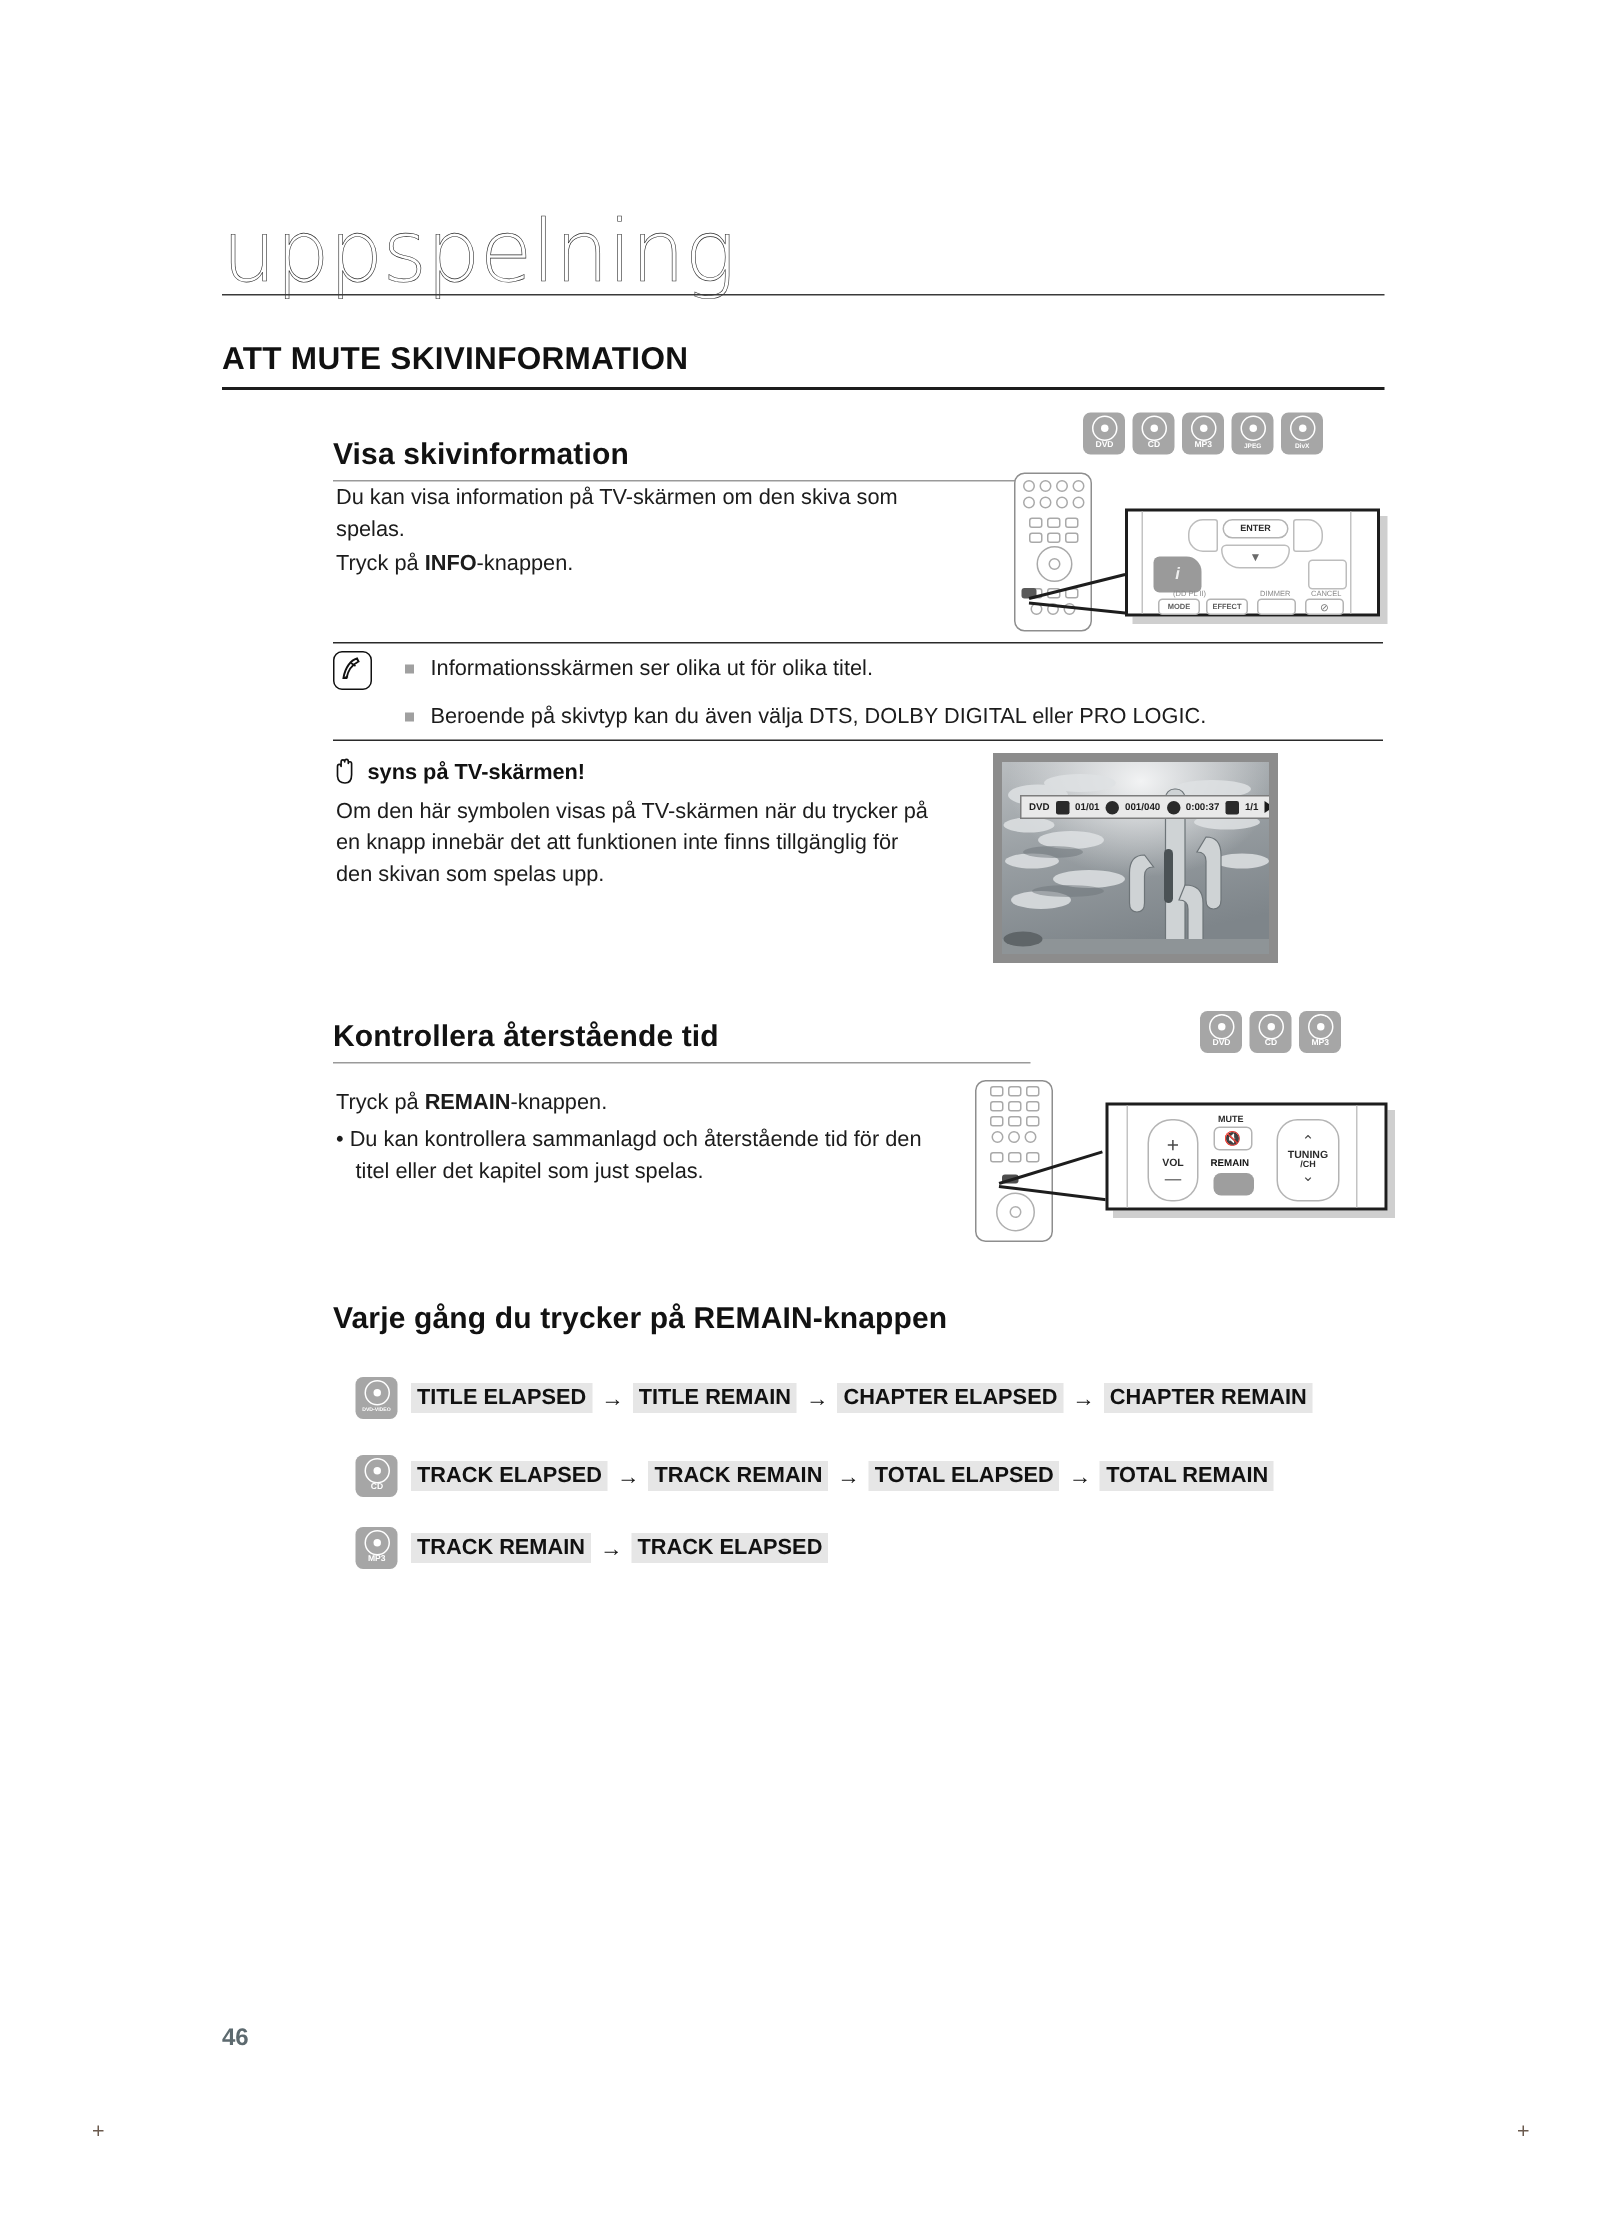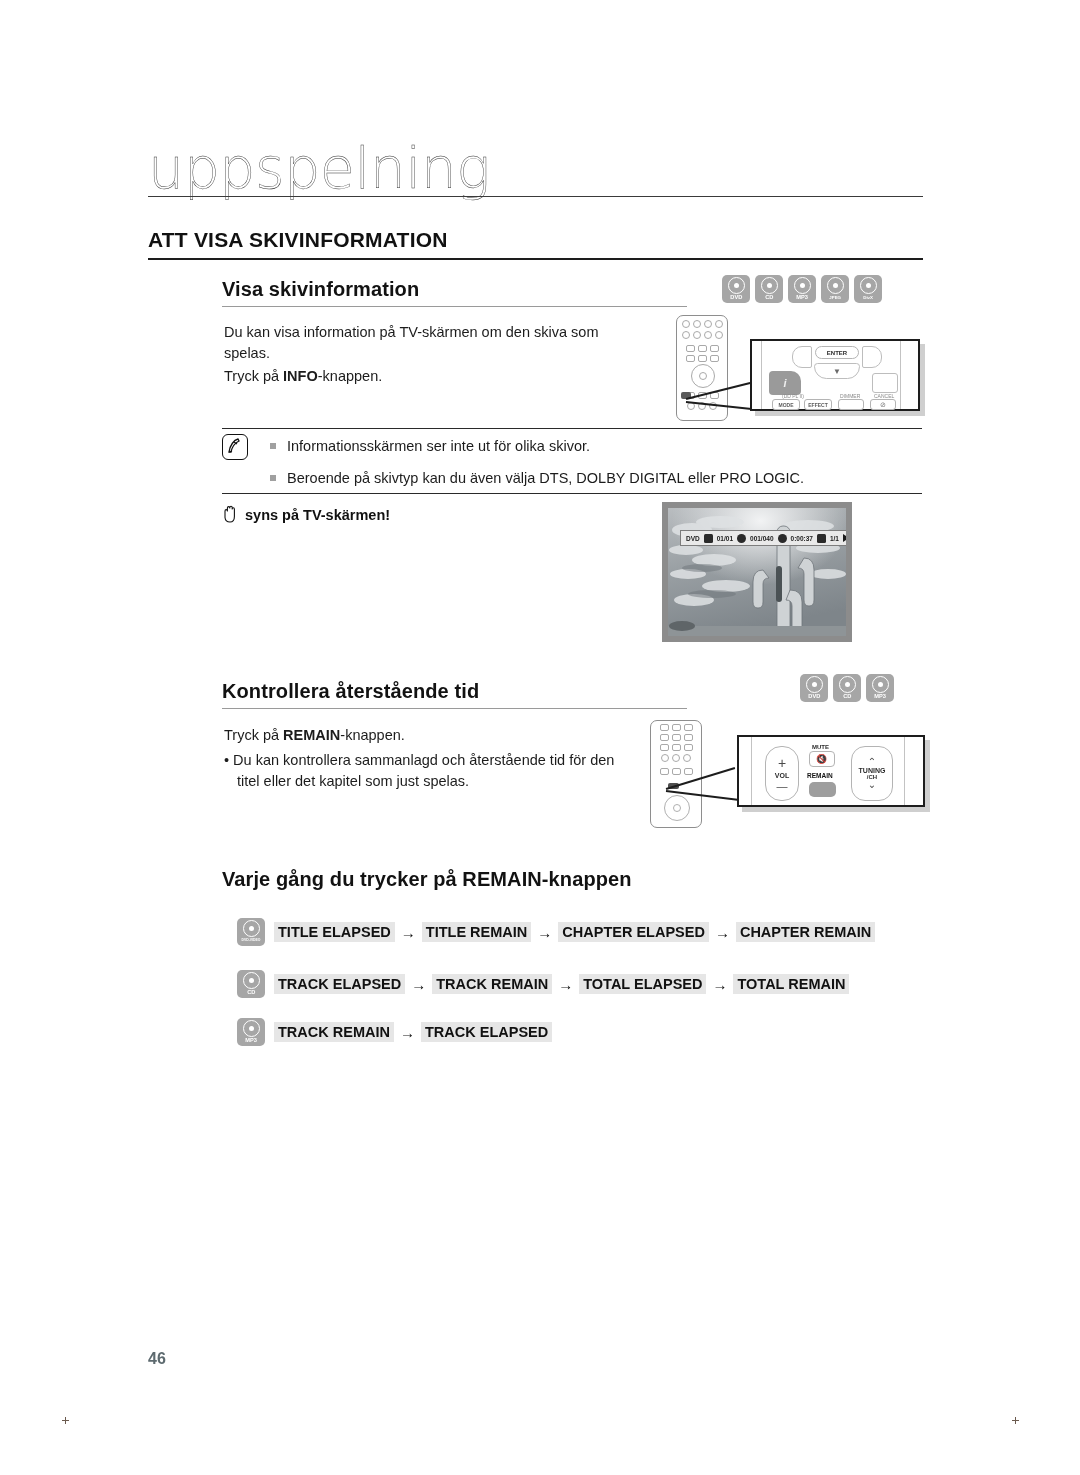--- a/index.html
+++ b/index.html
@@ -154,25 +154,25 @@
 
   <div class="crop-mark cm-left"></div>
   <div class="crop-mark cm-right"></div>
 
   <div class="chapter-wrap">
     <div class="chapter-title">uppspelning</div>
     <div class="chapter-rule"></div>
   </div>
 
   <div class="h1-wrap">
-    <div class="h1">ATT VISA SKIVINFORMATION</div>
+    <div class="h1">ATT MUTE SKIVINFORMATION</div>
     <div class="h1-rule"></div>
   </div>
 
-  <div class="sec-head" style="left:222px; top:278px; width:465px;">
+  <div class="sec-head" style="left:222px; top:292px; width:465px;">
     <div class="t">Visa skivinformation</div>
     <div class="r" style="width:465px;"></div>
   </div>
 
   <div class="badges" style="left:722px; top:275px;">
     <div class="badge">
       <div class="disc"></div>
       <div class="lbl">DVD</div>
     </div>
     <div class="badge">
@@ -286,34 +286,35 @@
 
   <div class="note-box" style="left:222px; top:428px; width:700px; height:66px;">
     <div class="note-icon">
       <svg width="22" height="22" viewBox="0 0 22 22" style="display:block;">
         <path d="M6 17 C7 10, 11 5, 15 4 L16 6 C12 8, 9 12, 8 17 Z" fill="none" stroke="#111" stroke-width="1.3"></path>
         <path d="M6 17 L9 16" stroke="#111" stroke-width="1.1" fill="none"></path>
         <path d="M11 7 L14 9" stroke="#111" stroke-width="1.1" fill="none"></path>
       </svg>
     </div>
     <div class="note-list">
-      <div class="note-item">Informationsskärmen ser inte ut för olika skivor.</div>
+      <div class="note-item">Informationsskärmen ser olika ut för olika titel.</div>
       <div class="note-item">Beroende på skivtyp kan du även välja DTS, DOLBY DIGITAL eller PRO LOGIC.</div>
     </div>
   </div>
 
   <div class="hand-head" style="left:222px; top:505px;">
     <span>
       <svg width="16" height="19" viewBox="0 0 16 19" style="display:block;">
         <path d="M3 11 L3 6 Q3 4.6 4.2 4.6 Q5.4 4.6 5.4 6 L5.4 3 Q5.4 1.6 6.6 1.6 Q7.8 1.6 7.8 3 L7.8 2.6 Q7.8 1.2 9 1.2 Q10.2 1.2 10.2 2.6 L10.2 4 Q10.2 2.8 11.3 2.8 Q12.4 2.8 12.4 4.2 L12.4 11.5 Q12.4 17 8 17 Q3.4 17 3 12.5 Z" fill="#ffffff" stroke="#111" stroke-width="1.1" stroke-linejoin="round"></path>
       </svg>
     </span>
     <span>syns på TV-skärmen!</span>
   </div>
 
+  <div class="body-txt" style="left:224px; top:531px; width:400px;">Om den här symbolen visas på TV-skärmen när du trycker på en knapp innebär det att funktionen inte finns tillgänglig för den skivan som spelas upp.</div>
 
   <div class="tv-shot" style="left:662px; top:502px; width:190px; height:140px;">
     <div class="tv-inner">
       <svg width="100%" height="100%" viewBox="0 0 178 128" preserveAspectRatio="none" style="display:block;">
         <defs>
           <linearGradient id="sky" x1="0" y1="0" x2="0.3" y2="1">
             <stop offset="0%" stop-color="#b9bdc0"></stop>
             <stop offset="45%" stop-color="#9aa0a4"></stop>
             <stop offset="100%" stop-color="#7e858a"></stop>
           </linearGradient>

